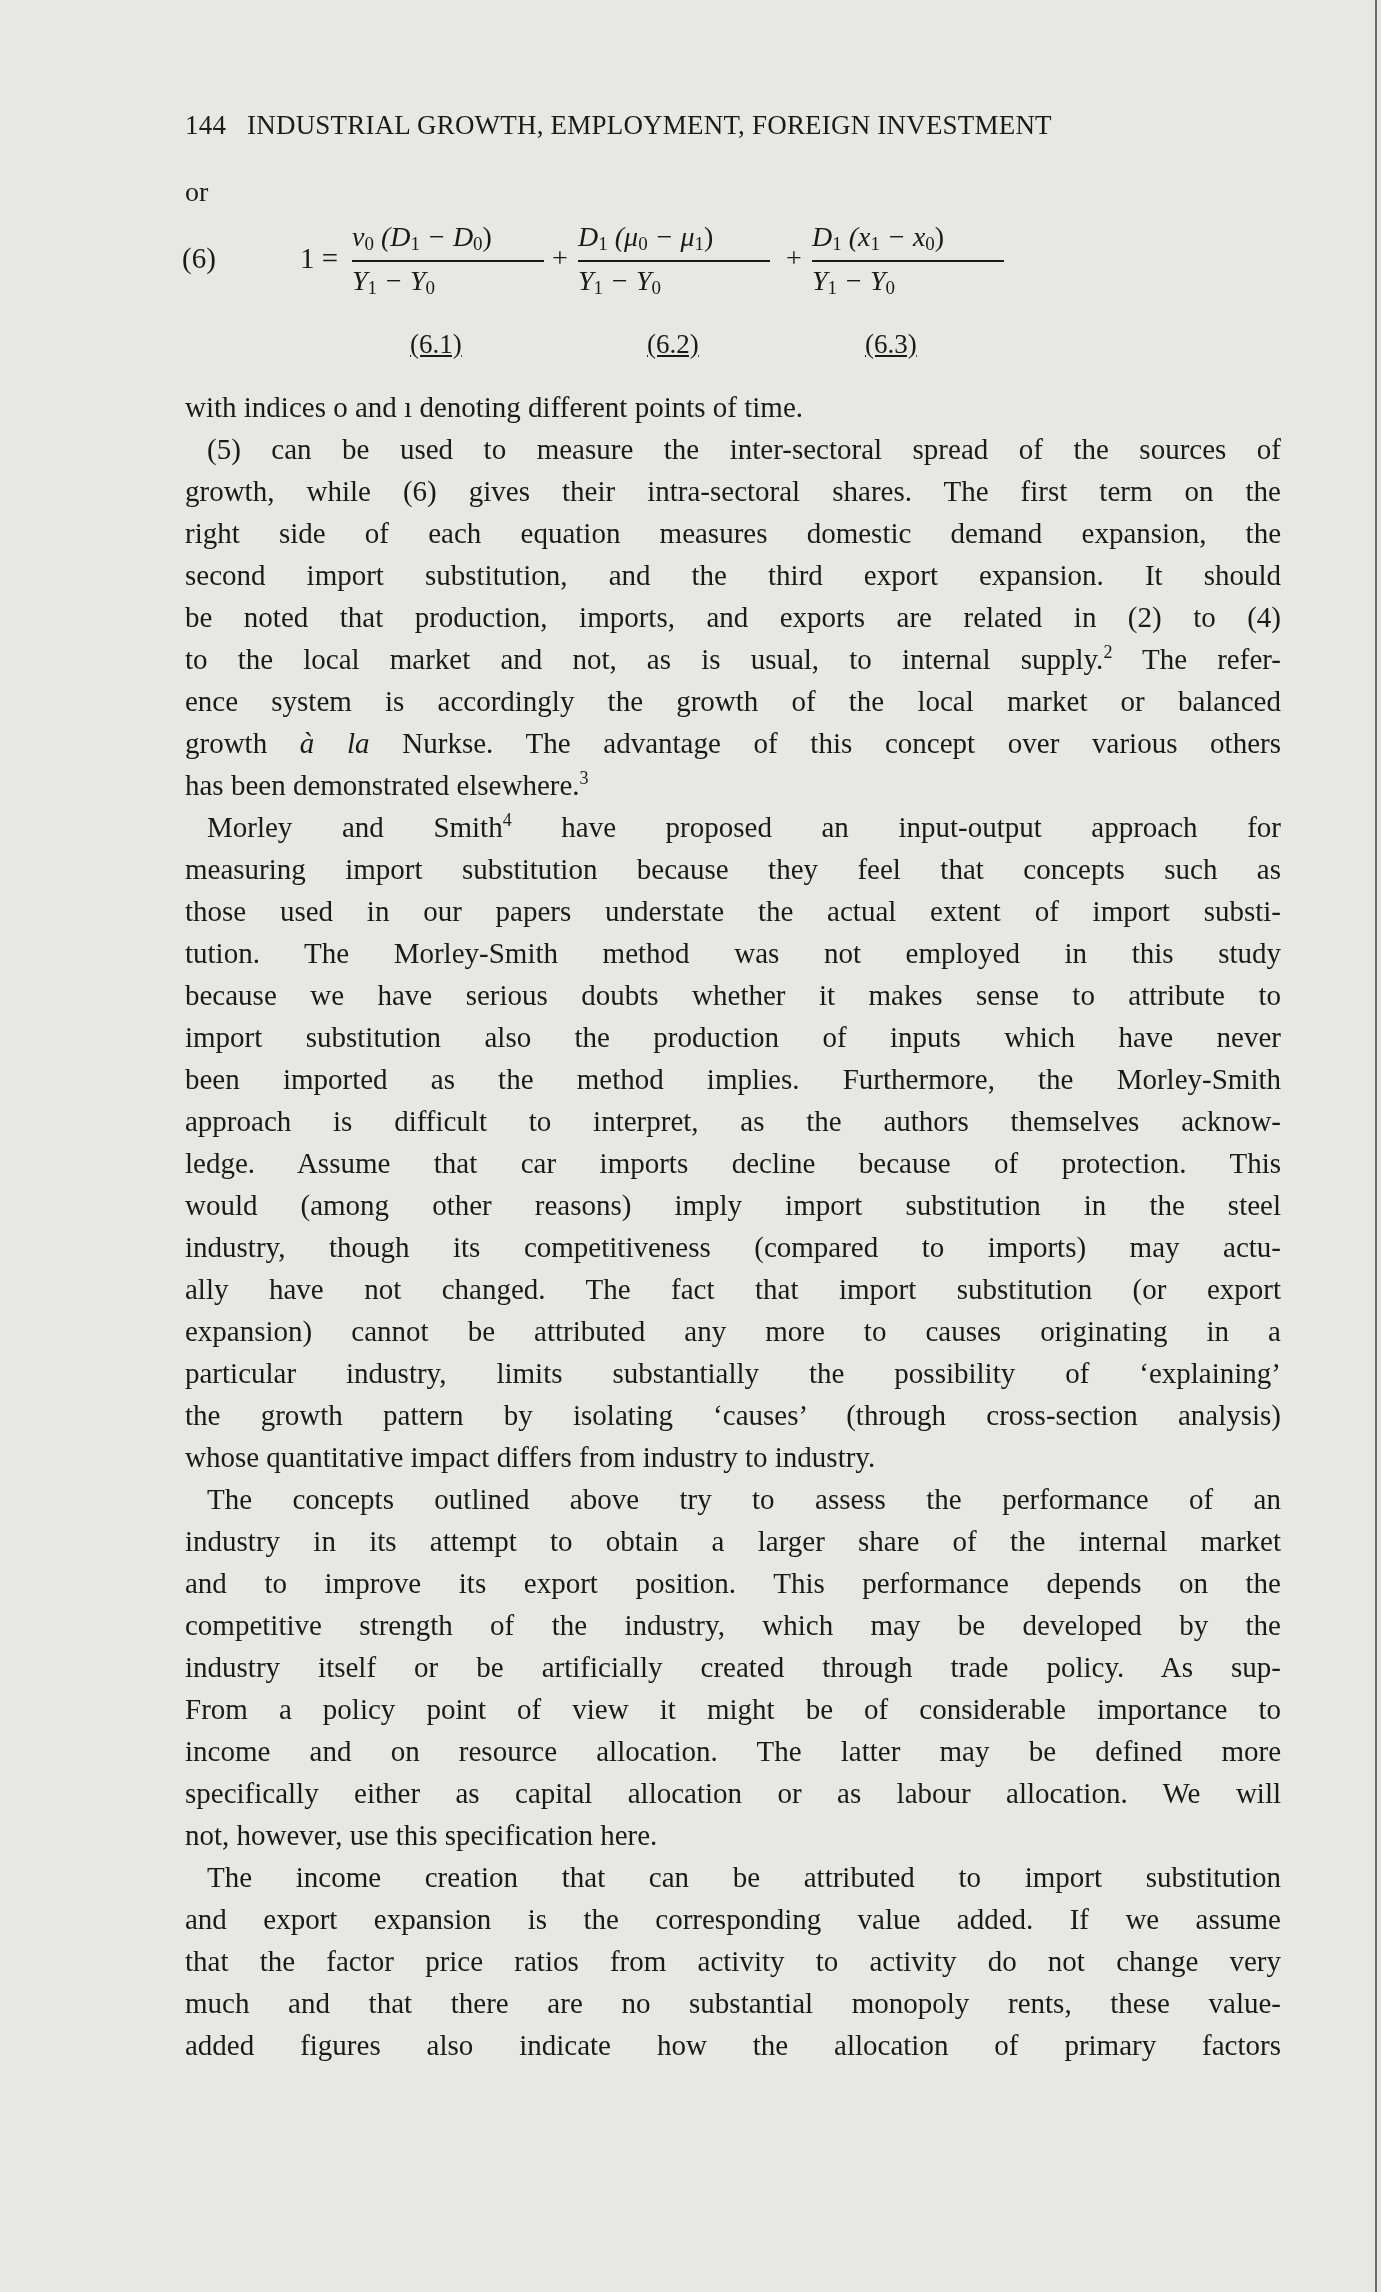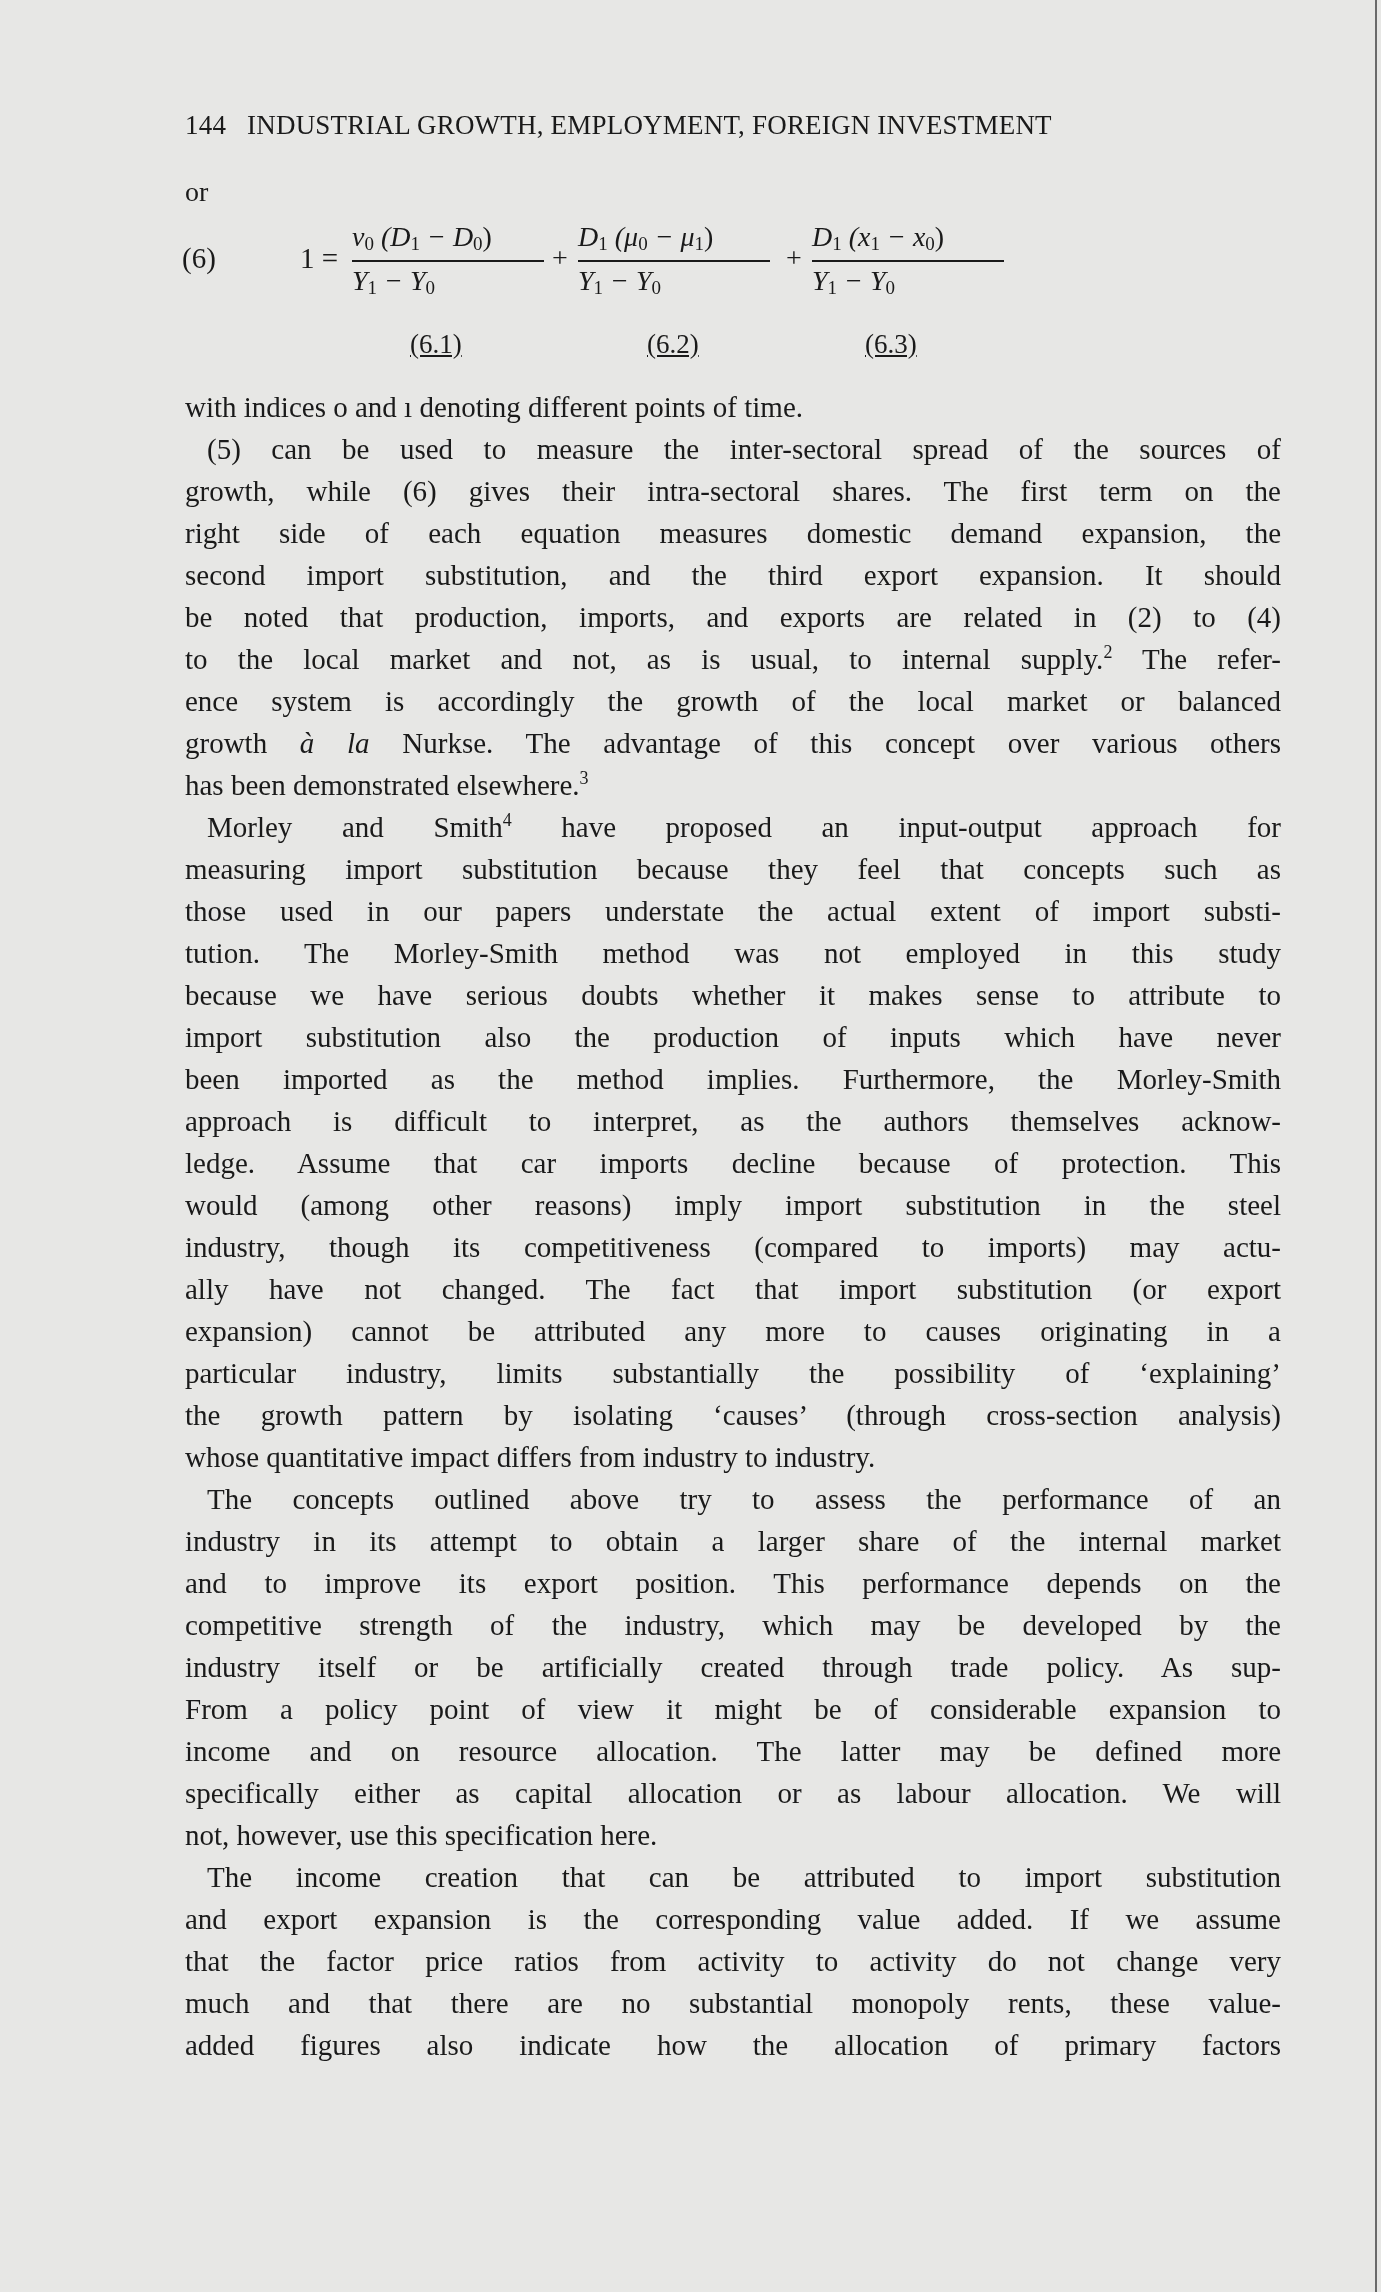--- a/index.html
+++ b/index.html
@@ -125,21 +125,21 @@
   <span class="line">ally have not changed. The fact that import substitution (or export</span>
   <span class="line">expansion) cannot be attributed any more to causes originating in a</span>
   <span class="line">particular industry, limits substantially the possibility of ‘explaining’</span>
   <span class="line">the growth pattern by isolating ‘causes’ (through cross-section analysis)</span>
   <span class="line last">whose quantitative impact differs from industry to industry.</span>
   <span class="line indent">The concepts outlined above try to assess the performance of an</span>
   <span class="line">industry in its attempt to obtain a larger share of the internal market</span>
   <span class="line">and to improve its export position. This performance depends on the</span>
   <span class="line">competitive strength of the industry, which may be developed by the</span>
   <span class="line">industry itself or be artificially created through trade policy. As sup-</span>
-  <span class="line">From a policy point of view it might be of considerable expansion to</span>
+  <span class="line">From a policy point of view it might be of considerable importance to</span>
   <span class="line">income and on resource allocation. The latter may be defined more</span>
   <span class="line">specifically either as capital allocation or as labour allocation. We will</span>
   <span class="line last">not, however, use this specification here.</span>
   <span class="line indent">The income creation that can be attributed to import substitution</span>
   <span class="line">and export expansion is the corresponding value added. If we assume</span>
   <span class="line">that the factor price ratios from activity to activity do not change very</span>
   <span class="line">much and that there are no substantial monopoly rents, these value-</span>
   <span class="line">added figures also indicate how the allocation of primary factors</span>
 </div>
 

